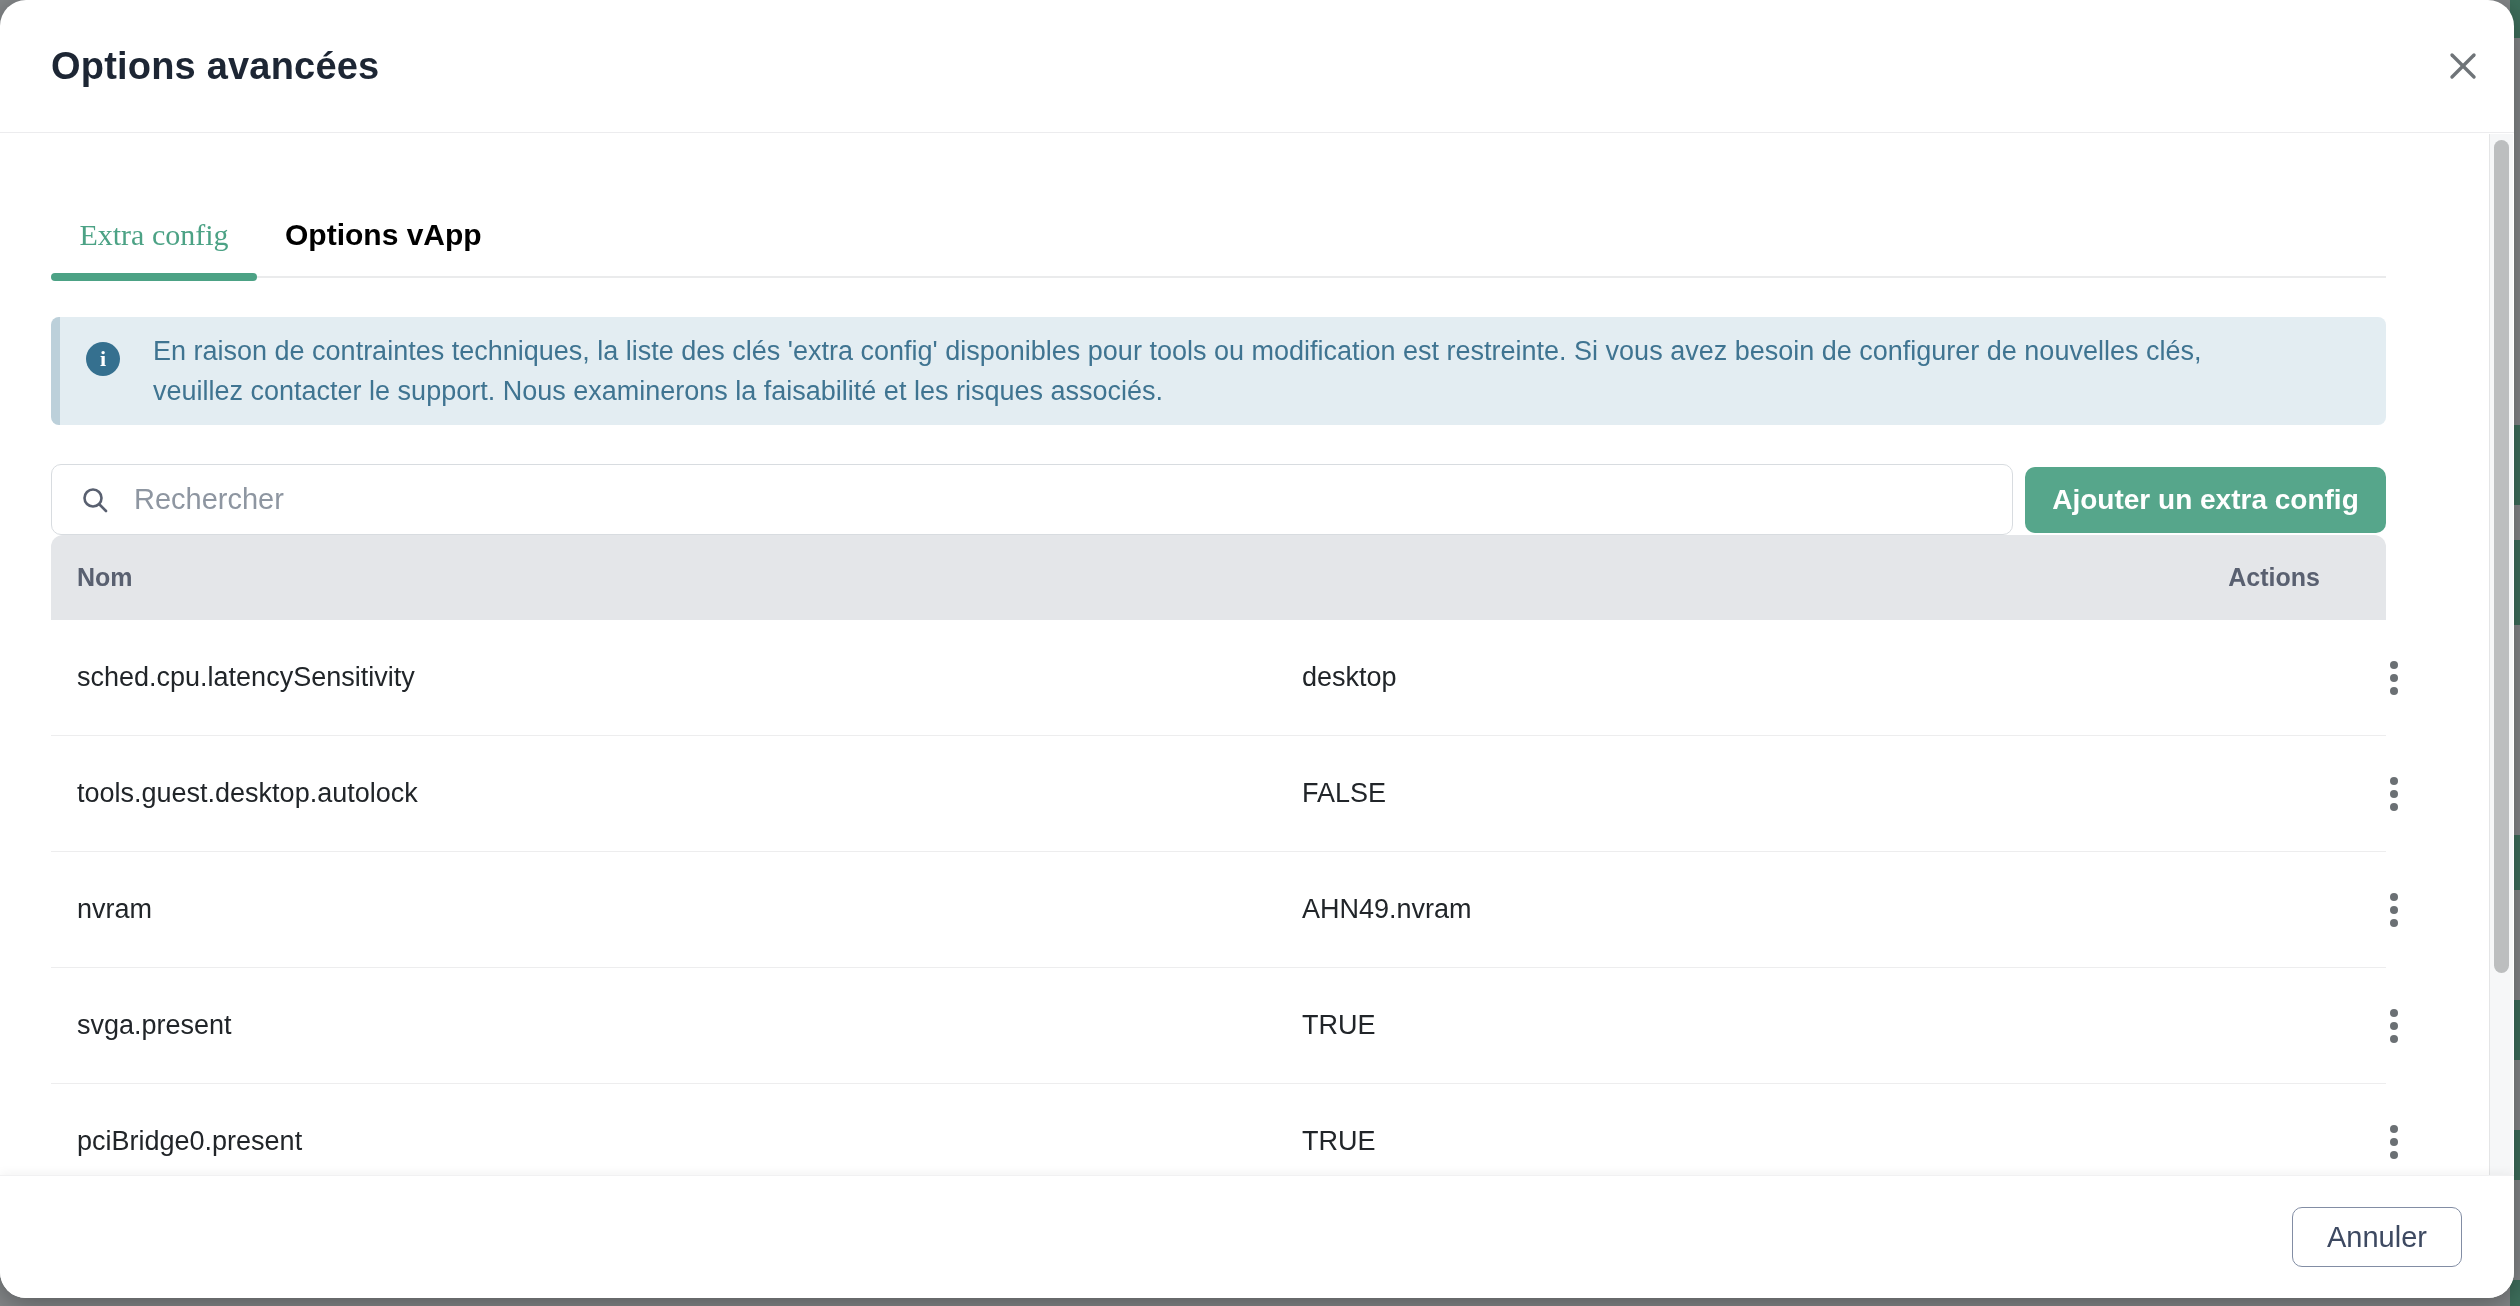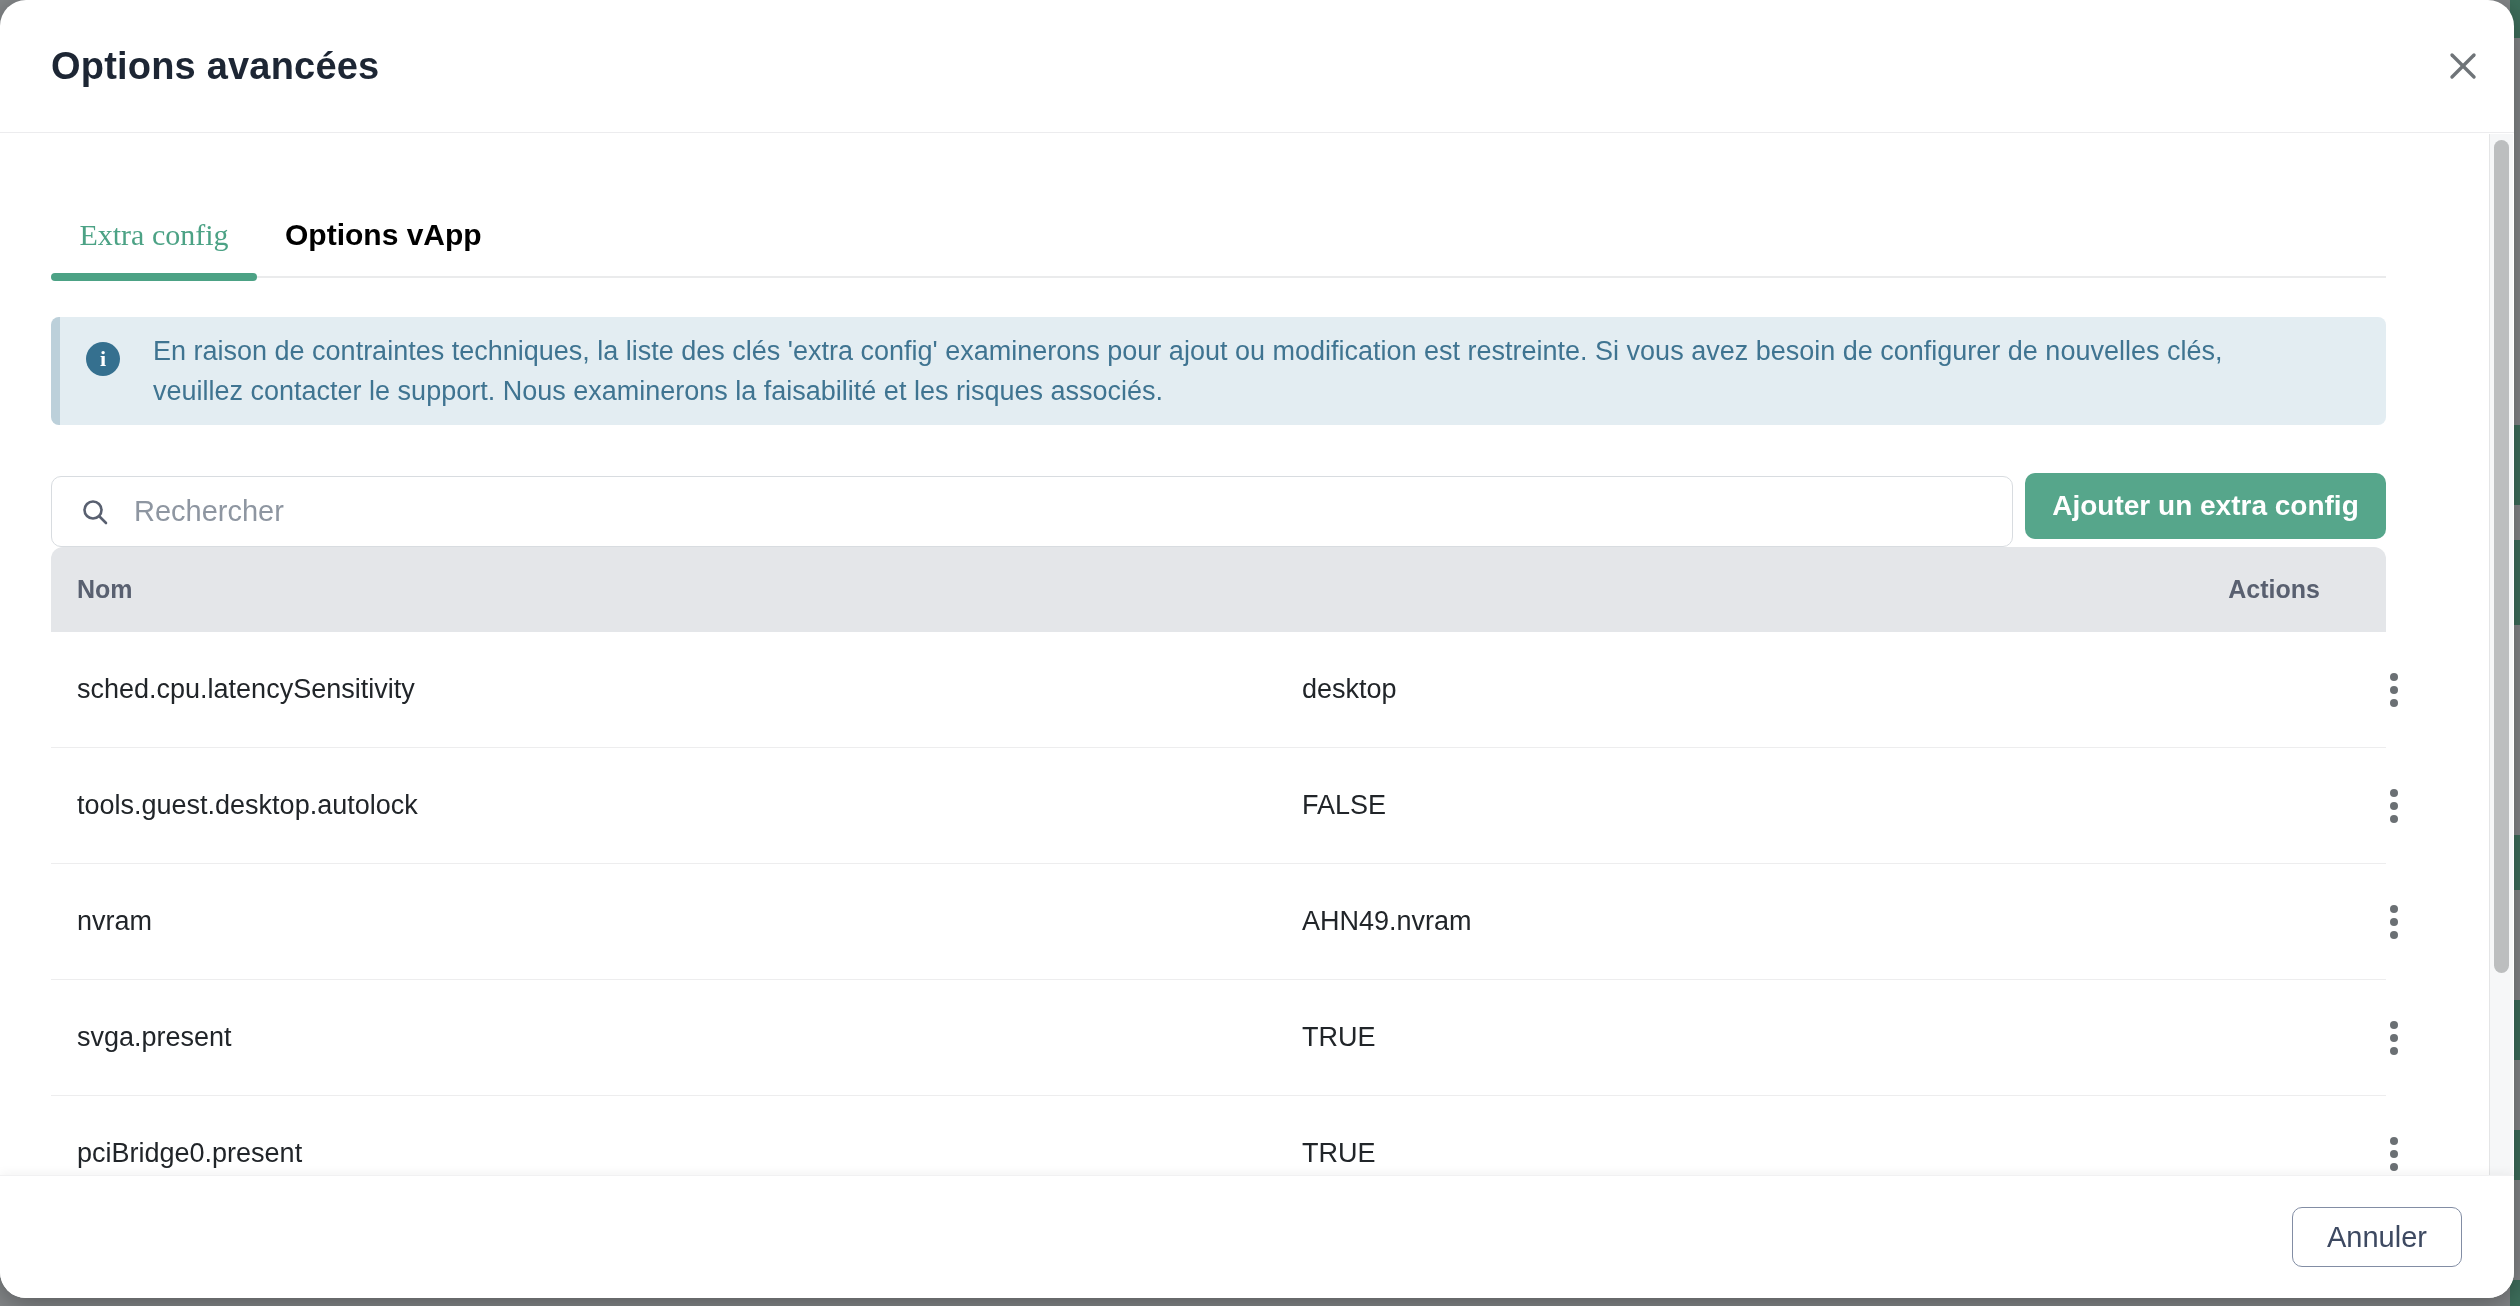--- a/index.html
+++ b/index.html
@@ -69,21 +69,21 @@
     display:flex;align-items:center;justify-content:center;
     font-size:22px;font-weight:700;font-family:"Liberation Serif",serif;
     margin-right:33px;align-self:flex-start;margin-top:11px;
   }
   .banner-text{color:var(--banner-text,#3f7491);font-size:27px;line-height:40px;}
 
   
   .toolbar{margin-top:39px;display:flex;align-items:center;}
   .search-box{
     flex:1;height:71px;border:1px solid #d8dce0;border-radius:10px;box-sizing:border-box;
-    display:flex;align-items:center;padding:0 24px 0 28px;background:#fff;margin-top:12px;
+    display:flex;align-items:center;padding:0 24px 0 28px;background:#fff;
   }
   .search-box svg{flex:0 0 auto;margin-right:22px;}
   .search-input{
     border:none;outline:none;flex:1;font-size:29px;color:#2a313c;background:transparent;
     font-family:"Liberation Sans",sans-serif;
   }
   .search-input::placeholder{color:#8e96a1;}
   .add-btn{
     margin-left:12px;width:361px;height:66px;border:none;border-radius:10px;
     background:var(--accent-green,#56a68b);color:#ffffff;font-size:28px;font-weight:600;
@@ -152,21 +152,21 @@
           <span>Extra config</span>
         </div>
         <div class="tab second">
           <span>Options vApp</span>
         </div>
       </div>
 
       <div class="banner">
         <div class="banner-icon">i</div>
         <div class="banner-text">
-          <div>En raison de contraintes techniques, la liste des clés 'extra config' examinerons pour ajout ou modification est restreinte. Si vous avez besoin de configurer de nouvelles clés,</div>
+          <div>En raison de contraintes techniques, la liste des clés 'extra config' disponibles pour tools ou modification est restreinte. Si vous avez besoin de configurer de nouvelles clés,</div>
           <div>veuillez contacter le support. Nous examinerons la faisabilité et les risques associés.</div>
         </div>
       </div>
 
       <div class="toolbar">
         <div class="search-box">
           <svg width="30" height="30" viewBox="0 0 30 30" fill="none">
             <circle cx="13" cy="13" r="8.5" stroke="#596070" stroke-width="2.6"></circle>
             <line x1="19.5" y1="19.5" x2="26" y2="26" stroke="#596070" stroke-width="2.6" stroke-linecap="round"></line>
           </svg>

